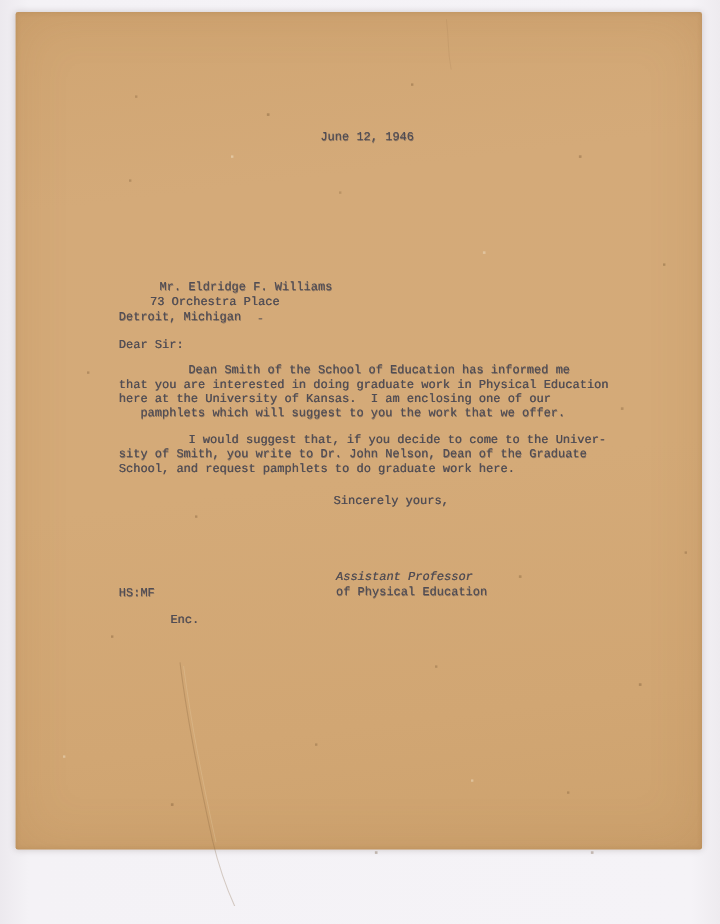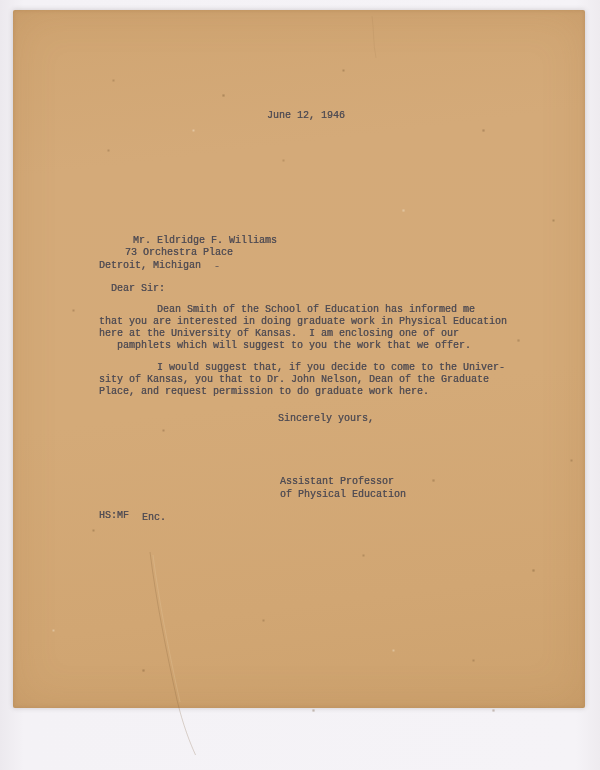--- a/index.html
+++ b/index.html
@@ -87,38 +87,38 @@
       <path d="M359,6 C361,20 360,34 363,48" fill="none" stroke="#7e5f38" stroke-width="0.7" opacity="0.14"></path>
     </svg>
 
     <span class="tline" style="left:254px; top:100px;">June 12, 1946</span>
 
     <span class="tline" style="left:86px; top:225px;padding-left:34px;">Mr. Eldridge F. Williams</span>
     <span class="tline" style="left:86px; top:237px;margin-left:26px;">73 Orchestra Place</span>
     <span class="tline" style="left:86px; top:250px;">Detroit, Michigan</span>
     <span class="tline faded" style="left:201px; top:251px;">-</span>
 
-    <span class="tline" style="left:86px; top:273px;margin-left:12px;">Dear Sir:</span>
+    <span class="tline" style="left:86px; top:273px;">Dear Sir:</span>
 
     <div>
       <span class="tline" style="left:144px; top:294px;">Dean Smith of the School of Education has informed me</span>
       <span class="tline" style="left:86px; top:306px;">that you are interested in doing graduate work in Physical Education</span>
       <span class="tline" style="left:86px; top:318px;">here at the University of Kansas.  I am enclosing one of our</span>
       <span class="tline" style="left:86px; top:330px;padding-left:18px;">pamphlets which will suggest to you the work that we offer.</span>
     </div>
 
     <div>
       <span class="tline" style="left:144px; top:352px;">I would suggest that, if you decide to come to the Univer-</span>
-      <span class="tline" style="left:86px; top:364px;">sity of Kansas, you that to Dr. John Nelson, Dean of the Graduate</span>
-      <span class="tline" style="left:86px; top:376px;">Place, and request permission to do graduate work here.</span>
+      <span class="tline" style="left:86px; top:364px;">sity of Smith, you write to Dr. John Nelson, Dean of the Graduate</span>
+      <span class="tline" style="left:86px; top:376px;">School, and request pamphlets to do graduate work here.</span>
     </div>
 
     <span class="tline" style="left:265px; top:403px;">Sincerely yours,</span>
 
-    <span class="tline" style="left:267px; top:466px;">Assistant Professor</span>
+    <span class="tline" style="left:267px; top:466px;font-style:italic;">Assistant Professor</span>
     <span class="tline" style="left:267px; top:479px;">of Physical Education</span>
 
-    <span class="tline" style="left:86px; top:480px;margin-top:20px;">HS:MF</span>
+    <span class="tline" style="left:86px; top:480px;">HS:MF</span>
 
     <span class="tline" style="left:87px; top:502px;margin-left:42px;">Enc.</span>
 
   </div>
 </div>
 
 </body></html>

